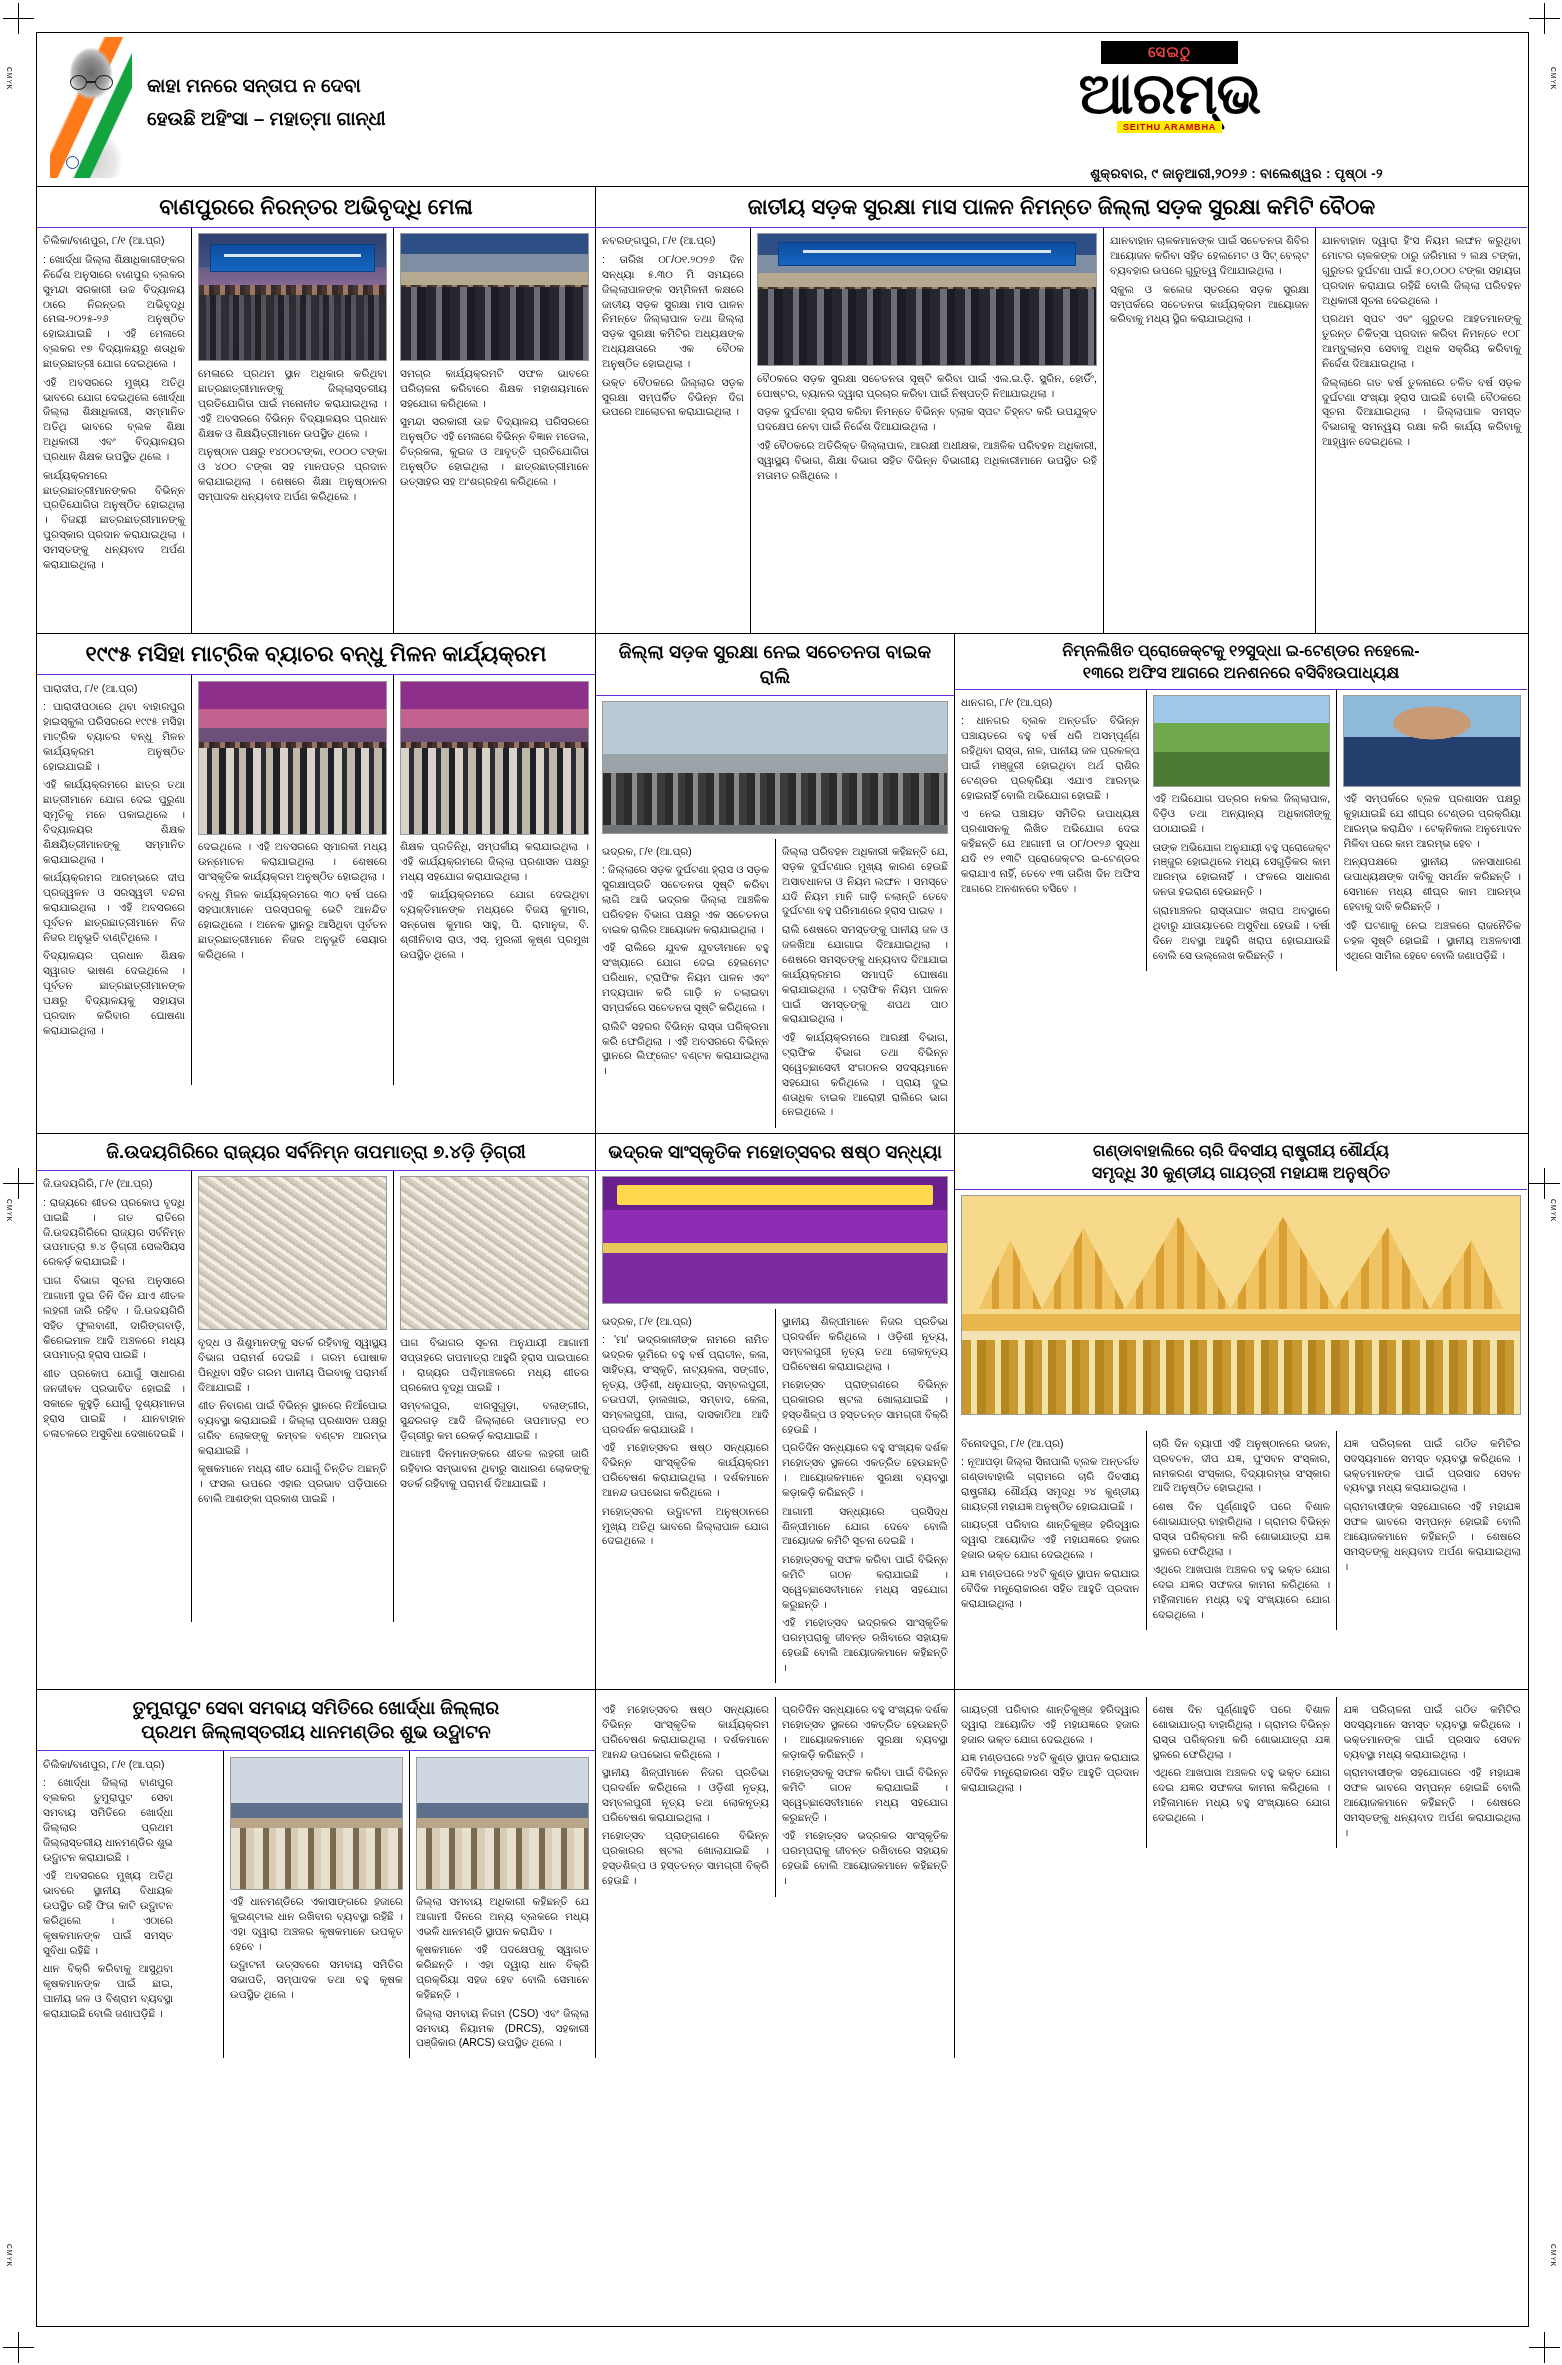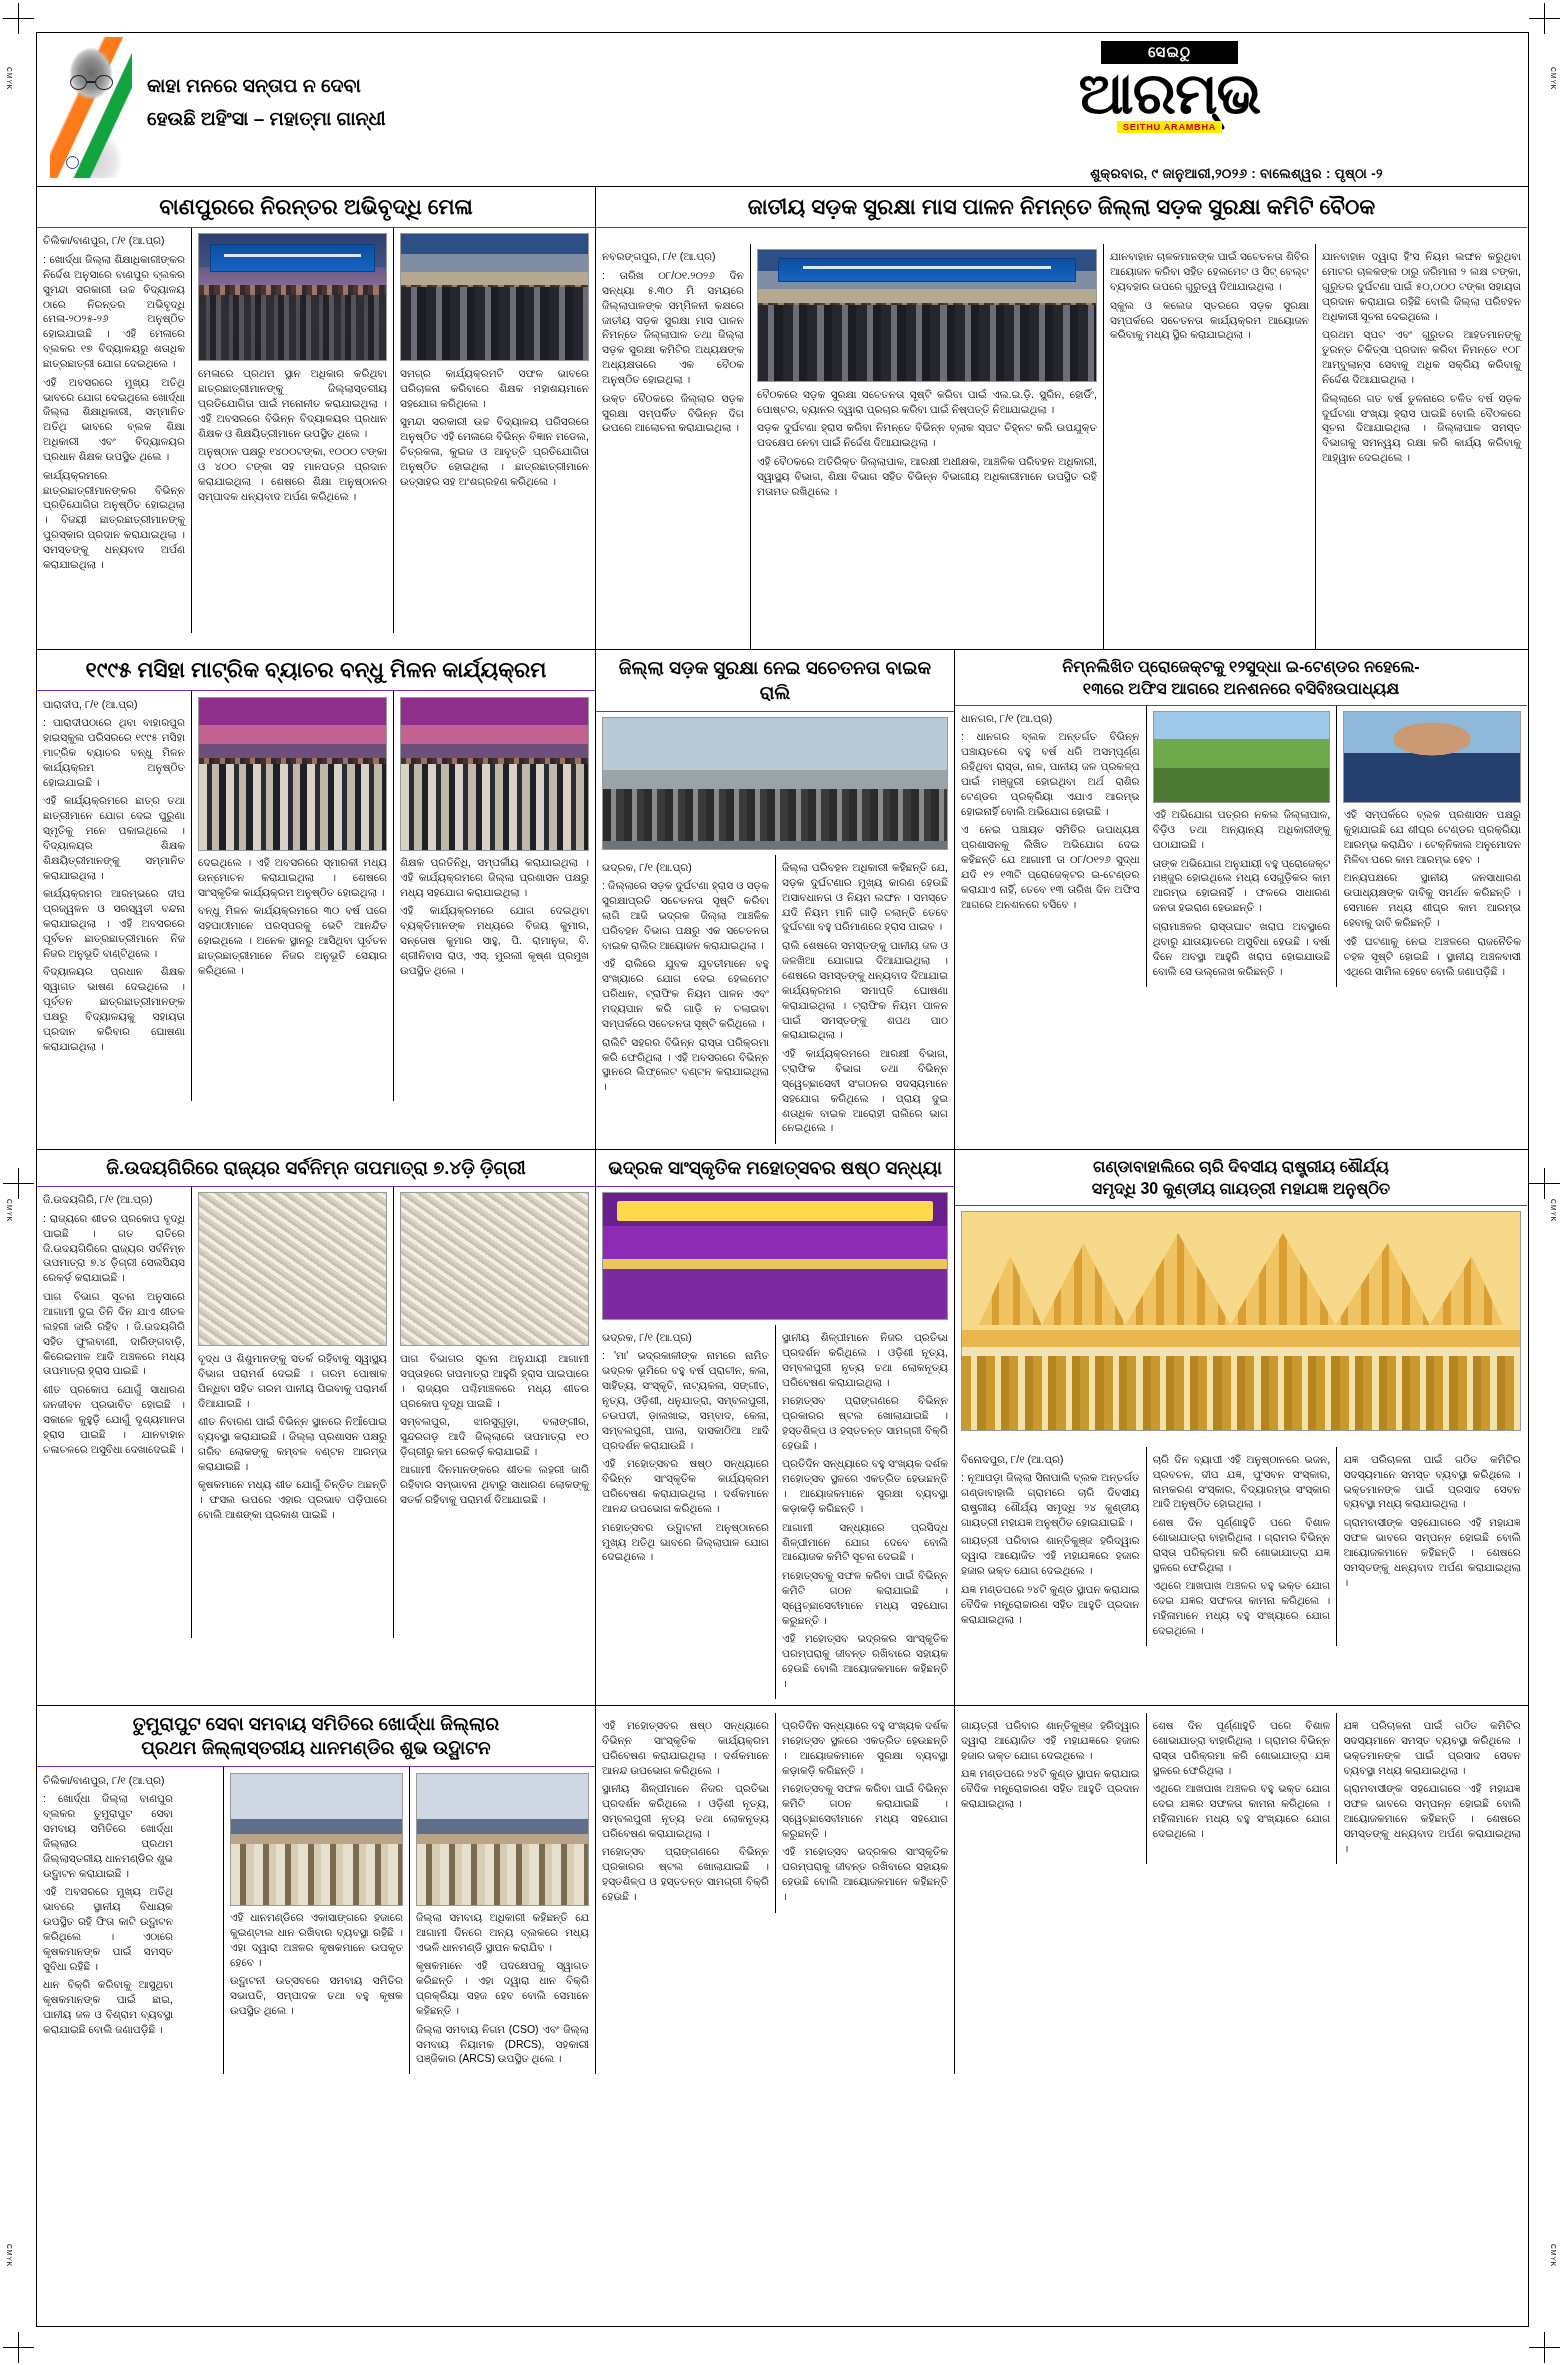--- a/index.html
+++ b/index.html
@@ -58,21 +58,21 @@
   .quote {
     position:absolute; left:110px; top:36px; width:461px;
     font-size:19px; font-weight:bold; line-height:1.75;
     font-family:"Liberation Sans", sans-serif;
   }
 
   .brand-wrap {
     position:absolute; right:108px; top:5.1px; width:379px; text-align:center;
   }
   .brand-kicker {
-    display:inline-block; background:#000; color:#ffffff;
+    display:inline-block; background:#000; color:#ef4444;
     font-size:15px; font-weight:bold; letter-spacing:1px;
     padding:2px 47px; line-height:1.25; margin-bottom:1px;
   }
   .brand-title {
     font-size:57px; font-weight:bold; line-height:1.02;
     letter-spacing:-1px;
     font-family:"Liberation Serif", serif;
   }
   .brand-sub {
     display:inline-block; background:#ffec00; color:#cc0000;
@@ -297,21 +297,21 @@
             </div>
           </div>
           <div class="p">ସମଗ୍ର କାର୍ଯ୍ୟକ୍ରମଟି ସଫଳ ଭାବରେ ପରିଚାଳନା କରିବାରେ ଶିକ୍ଷକ ମହାଶୟମାନେ ସହଯୋଗ କରିଥିଲେ ।</div>
           <div class="p">ସୁମନ୍ଦା ସରକାରୀ ଉଚ୍ଚ ବିଦ୍ୟାଳୟ ପରିସରରେ ଅନୁଷ୍ଠିତ ଏହି ମେଳାରେ ବିଭିନ୍ନ ବିଜ୍ଞାନ ମଡେଲ, ଚିତ୍ରକଳା, କୁଇଜ ଓ ଆବୃତ୍ତି ପ୍ରତିଯୋଗିତା ଅନୁଷ୍ଠିତ ହୋଇଥିଲା । ଛାତ୍ରଛାତ୍ରୀମାନେ ଉତ୍ସାହର ସହ ଅଂଶଗ୍ରହଣ କରିଥିଲେ ।</div>
         </div>
       </div>
     </div>
 
     <div class="vsep" style="width:932px;">
       <div class="hl">ଜାତୀୟ ସଡ଼କ ସୁରକ୍ଷା ମାସ ପାଳନ ନିମନ୍ତେ ଜିଲ୍ଲା ସଡ଼କ ସୁରକ୍ଷା କମିଟି ବୈଠକ</div>
-      <div class="cols" style="height:405px;margin-top:16px;">
+      <div class="cols" style="height:405px;">
         <div class="col" style="width:154px;">
           <div class="p">ନବରଙ୍ଗପୁର, ୮/୧ (ଆ.ପ୍ର)</div>
           <div class="p">: ତାରିଖ ୦୮/୦୧.୨୦୨୬ ଦିନ ସନ୍ଧ୍ୟା ୫.୩୦ ମି ସମୟରେ ଜିଲ୍ଲାପାଳଙ୍କ ସମ୍ମିଳନୀ କକ୍ଷରେ ଜାତୀୟ ସଡ଼କ ସୁରକ୍ଷା ମାସ ପାଳନ ନିମନ୍ତେ ଜିଲ୍ଲାପାଳ ତଥା ଜିଲ୍ଲା ସଡ଼କ ସୁରକ୍ଷା କମିଟିର ଅଧ୍ୟକ୍ଷଙ୍କ ଅଧ୍ୟକ୍ଷତାରେ ଏକ ବୈଠକ ଅନୁଷ୍ଠିତ ହୋଇଥିଲା ।</div>
           <div class="p">ଉକ୍ତ ବୈଠକରେ ଜିଲ୍ଲାର ସଡ଼କ ସୁରକ୍ଷା ସମ୍ପର୍କିତ ବିଭିନ୍ନ ଦିଗ ଉପରେ ଆଲୋଚନା କରାଯାଇଥିଲା ।</div>
         </div>
         <div class="col" style="width:353px;">
           <div class="fig fig-full">
             <div class="photo ph-meet" style="height:133px;">
               <div class="banner-strip" style="top:6%;height:18%;"></div>
               <div class="heads"></div>

